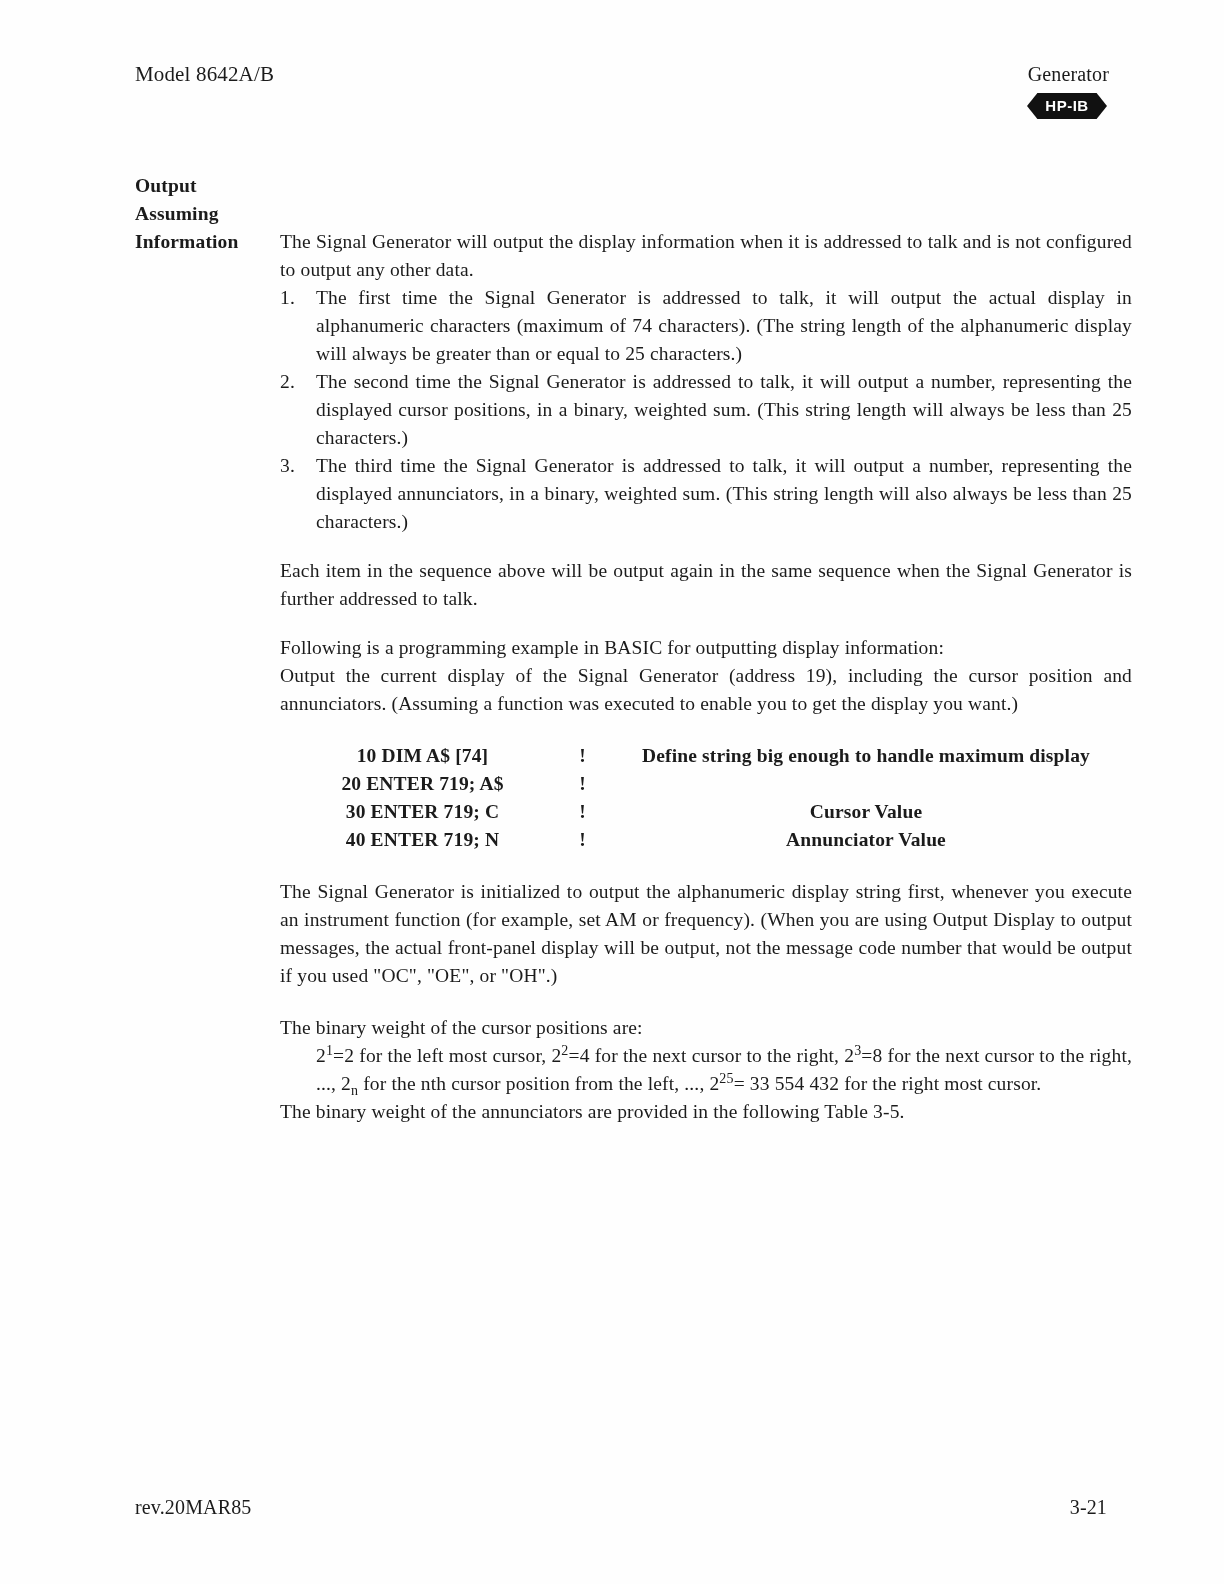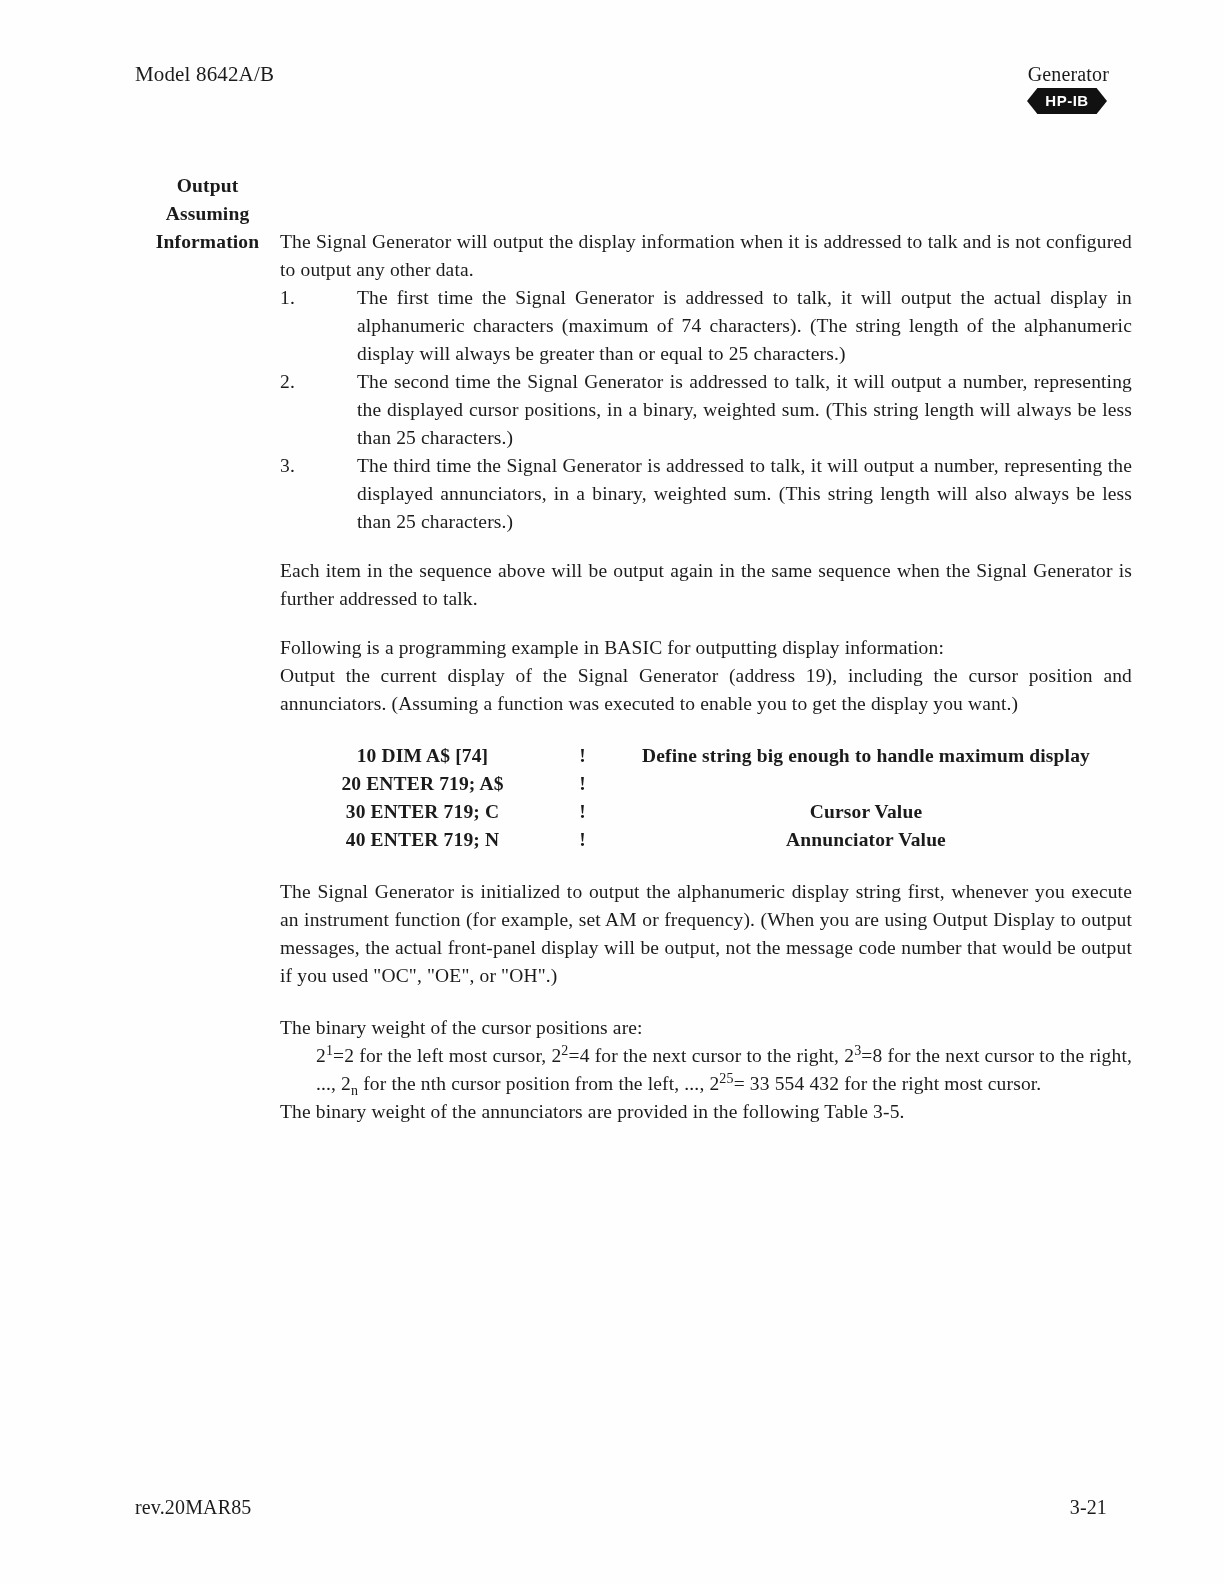--- a/index.html
+++ b/index.html
@@ -27,20 +27,21 @@
     align-items: flex-start;
   }
   .model { font-size: 21px; }
   .header-right {
     display: flex;
     flex-direction: column;
     align-items: flex-end;
   }
   .section-title { font-size: 20px; }
   .hpib-badge {
+    margin-top: 5px;
     margin-right: 2px;
     width: 80px;
     height: 26px;
     background: #111;
     clip-path: polygon(0% 50%, 13% 0%, 87% 0%, 100% 50%, 87% 100%, 13% 100%);
     display: flex;
     align-items: center;
     justify-content: center;
   }
   .hpib-badge span {
@@ -51,30 +52,30 @@
     letter-spacing: 0.5px;
   }
 
   
   .content {
     position: absolute;
     top: 172px; left: 135px; right: 92px;
     display: flex;
   }
   .margin-col { width: 145px; flex-shrink: 0; }
-  .margin-heading { font-weight: bold; text-align: center; }
+  .margin-heading { font-weight: bold; }
   .body-col { flex: 1; padding-top: 56px; }
 
   .para { text-align: justify; }
   .gap-md { margin-top: 21px; }
   .gap-lg { margin-top: 24px; }
 
   .list-item { display: flex; }
   .list-num { width: 36px; flex-shrink: 0; }
-  .list-text { flex: 1; text-align: justify; margin-left: 41px; }
+  .list-text { flex: 1; text-align: justify; }
 
   .code-block { font-weight: bold; }
   .code-row { display: flex; text-align: center; }
   .code-stmt { width: 285px; flex-shrink: 0; }
   .code-bang { width: 35px; flex-shrink: 0; }
   .code-comment { flex: 1; }
 
   .binary-detail {
     padding-left: 36px;
     text-align: justify;

